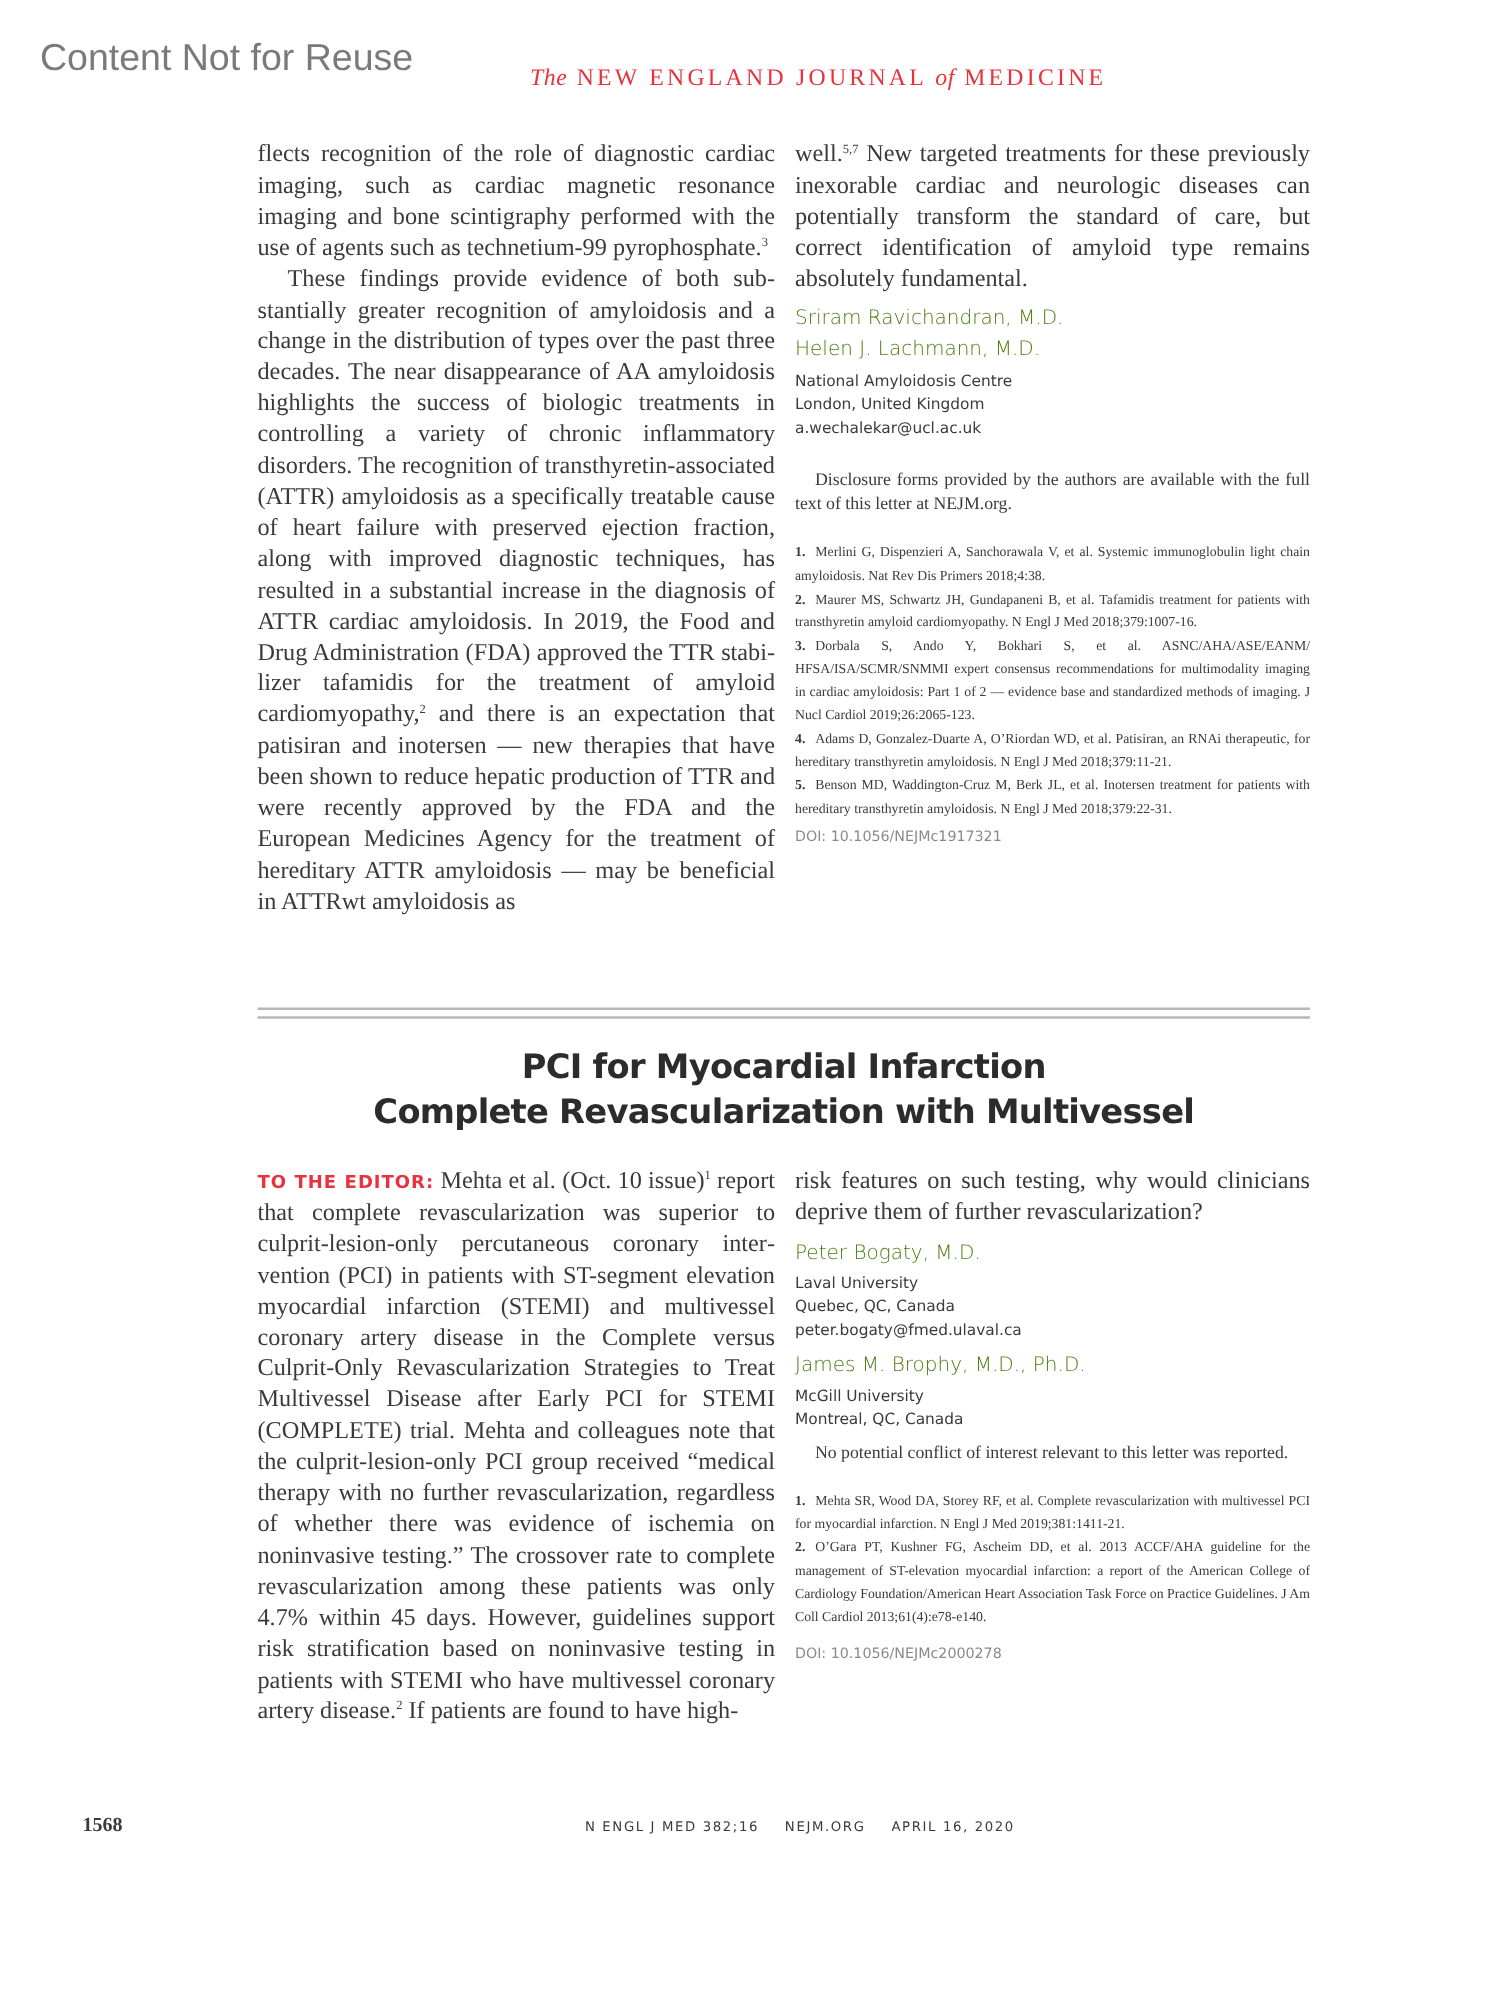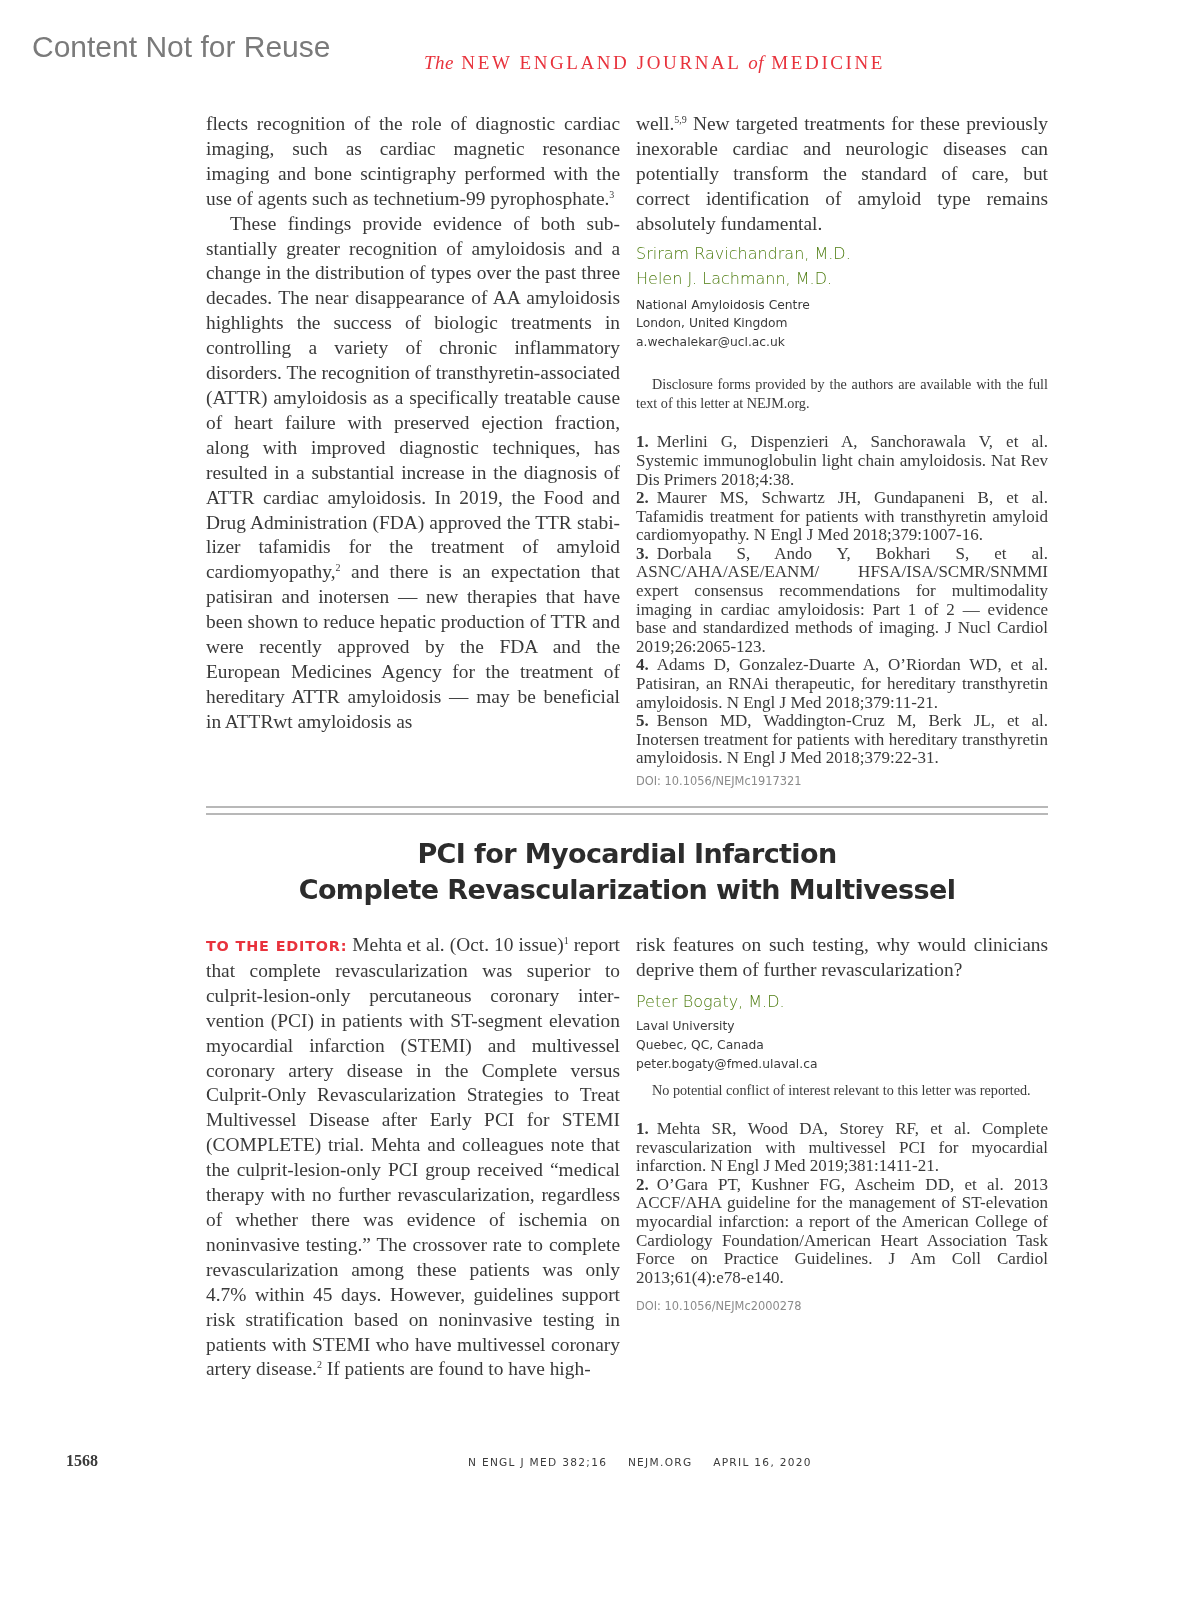--- a/index.html
+++ b/index.html
@@ -9,21 +9,21 @@
   .masthead i { font-style: italic; letter-spacing: 0.5px; }
   .col { position: absolute; font-family: "Liberation Serif", serif; }
   .body-text { font-size: 19.4px; line-height: 24.9px; text-align: justify; hyphens: manual; color: #3a3a3a; }
   .body-text p { margin: 0; }
   .body-text p.indent { text-indent: 24px; }
   sup { font-size: 10px; line-height: 0; vertical-align: 7px; }
   .author { font-family: "DejaVu Sans", sans-serif; font-size: 16px; color: #4d7c0f; line-height: 25.5px; font-weight: 300; }
   .affil { font-family: "DejaVu Sans", sans-serif; font-size: 12.3px; color: #3a3a3a; line-height: 18.6px; }
   .disclosure { font-family: "Liberation Serif", serif; font-size: 14.2px; line-height: 19px; color: #3a3a3a; text-align: justify; }
   .disclosure .indent { display: inline-block; width: 16px; }
-  .refs { font-family: "Liberation Serif", serif; font-size: 17px; line-height: 18.6px; color: #3a3a3a; text-align: justify; }
+  .refs { font-family: "Liberation Serif", serif; font-size: 11px; line-height: 18.6px; color: #3a3a3a; text-align: justify; }
   .refs .ref-num { font-weight: bold; margin-right: 8px; }
   .doi { font-family: "DejaVu Sans", sans-serif; font-size: 11.4px; color: #8a8a8a; }
   .separator { position: absolute; left: 206px; width: 842px; top: 806px; height: 5px; border-top: 2px solid #b8b8b8; border-bottom: 2px solid #b8b8b8; }
   .title { position: absolute; left: 206px; width: 842px; top: 836px; text-align: center; font-family: "DejaVu Sans", sans-serif; font-weight: bold; font-size: 27px; line-height: 36px; color: #2c2c2c; letter-spacing: -0.6px; }
   .editor-label { font-family: "DejaVu Sans", sans-serif; font-weight: bold; color: #e8323c; font-size: 14.4px; letter-spacing: 0.8px; }
   .footer-page { position: absolute; left: 66px; top: 1452px; font-family: "Liberation Serif", serif; font-size: 16px; color: #3a3a3a; font-weight: bold; }
   .footer-cite { position: absolute; left: 468px; top: 1456px; font-family: "DejaVu Sans", sans-serif; font-size: 10.6px; letter-spacing: 1.3px; color: #3a3a3a; }
   .footer-cite span { margin-right: 16px; }
 </style>
 </head>
@@ -38,21 +38,21 @@
   <span>MEDICINE</span>
 </div>
 
 <div class="col body-text" style="left:206px; top:112px; width:414px;">
   <p><span>flects recognition of the role of diagnostic car­diac imaging, such as cardiac magnetic reso­nance imaging and bone scintigraphy performed with the use of agents such as technetium-99 pyrophosphate.</span><sup>3</sup></p>
   <p class="indent"><span>These findings provide evidence of both sub­stantially greater recognition of amyloidosis and a change in the distribution of types over the past three decades. The near disappearance of AA amyloidosis highlights the success of bio­logic treatments in controlling a variety of chron­ic inflammatory disorders. The recognition of transthyretin-associated (ATTR) amyloidosis as a specifically treatable cause of heart failure with preserved ejection fraction, along with im­proved diagnostic techniques, has resulted in a substantial increase in the diagnosis of ATTR cardiac amyloidosis. In 2019, the Food and Drug Administration (FDA) approved the TTR stabi­lizer tafamidis for the treatment of amyloid cardiomyopathy,</span><sup>2</sup><span> and there is an expectation that patisiran and inotersen — new therapies that have been shown to reduce hepatic produc­tion of TTR and were recently approved by the FDA and the European Medicines Agency for the treatment of hereditary ATTR amyloidosis — may be beneficial in ATTRwt amyloidosis as</span></p>
 </div>
 
 <div class="col" style="left:636px; top:112px; width:412px;">
   <div class="body-text">
-    <p><span>well.</span><sup>5,9</sup><span> New targeted treatments for these previ­ously inexorable cardiac and neurologic diseases can potentially transform the standard of care, but correct identification of amyloid type re­mains absolutely fundamental.</span></p>
+    <p><span>well.</span><sup>5,7</sup><span> New targeted treatments for these previ­ously inexorable cardiac and neurologic diseases can potentially transform the standard of care, but correct identification of amyloid type re­mains absolutely fundamental.</span></p>
   </div>
   <div style="margin-top:4px;">
     <div class="author">Sriram Ravichandran, M.D.</div>
     <div class="author">Helen J. Lachmann, M.D.</div>
   </div>
   <div class="affil" style="margin-top:4px;">
     <div>National Amyloidosis Centre</div>
     <div>London, United Kingdom</div>
     <div>a.wechalekar@ucl.ac.uk</div>
   </div>
@@ -83,20 +83,27 @@
       <p>risk features on such testing, why would clini­cians deprive them of further revascularization?</p>
     </div>
   <div style="margin-top:6px;">
     <div class="author">Peter Bogaty, M.D.</div>
     <div class="affil" style="margin-top:3px;">
       <div>Laval University</div>
       <div>Quebec, QC, Canada</div>
       <div>peter.bogaty@fmed.ulaval.ca</div>
     </div>
   </div>
+  <div style="margin-top:6px;">
+    <div class="author">James M. Brophy, M.D., Ph.D.</div>
+    <div class="affil" style="margin-top:3px;">
+      <div>McGill University</div>
+      <div>Montreal, QC, Canada</div>
+    </div>
+  </div>
   <div class="disclosure" style="margin-top:8px;"><span class="indent"></span><span>No potential conflict of interest relevant to this letter was reported.</span></div>
   <div class="refs" style="margin-top:20px;">
     <div><span class="ref-num">1.</span><span>Mehta SR, Wood DA, Storey RF, et al. Complete revascular­ization with multivessel PCI for myocardial infarction. N Engl J Med 2019;381:1411-21.</span></div>
     <div><span class="ref-num">2.</span><span>O’Gara PT, Kushner FG, Ascheim DD, et al. 2013 ACCF/AHA guideline for the management of ST-elevation myocardial in­farction: a report of the American College of Cardiology Founda­tion/American Heart Association Task Force on Practice Guide­lines. J Am Coll Cardiol 2013;61(4):e78-e140.</span></div>
   </div>
   <div class="doi" style="margin-top:12px;">DOI: 10.1056/NEJMc2000278</div>
 </div>
 
 <div class="footer-page">1568</div>
 <div class="footer-cite">

